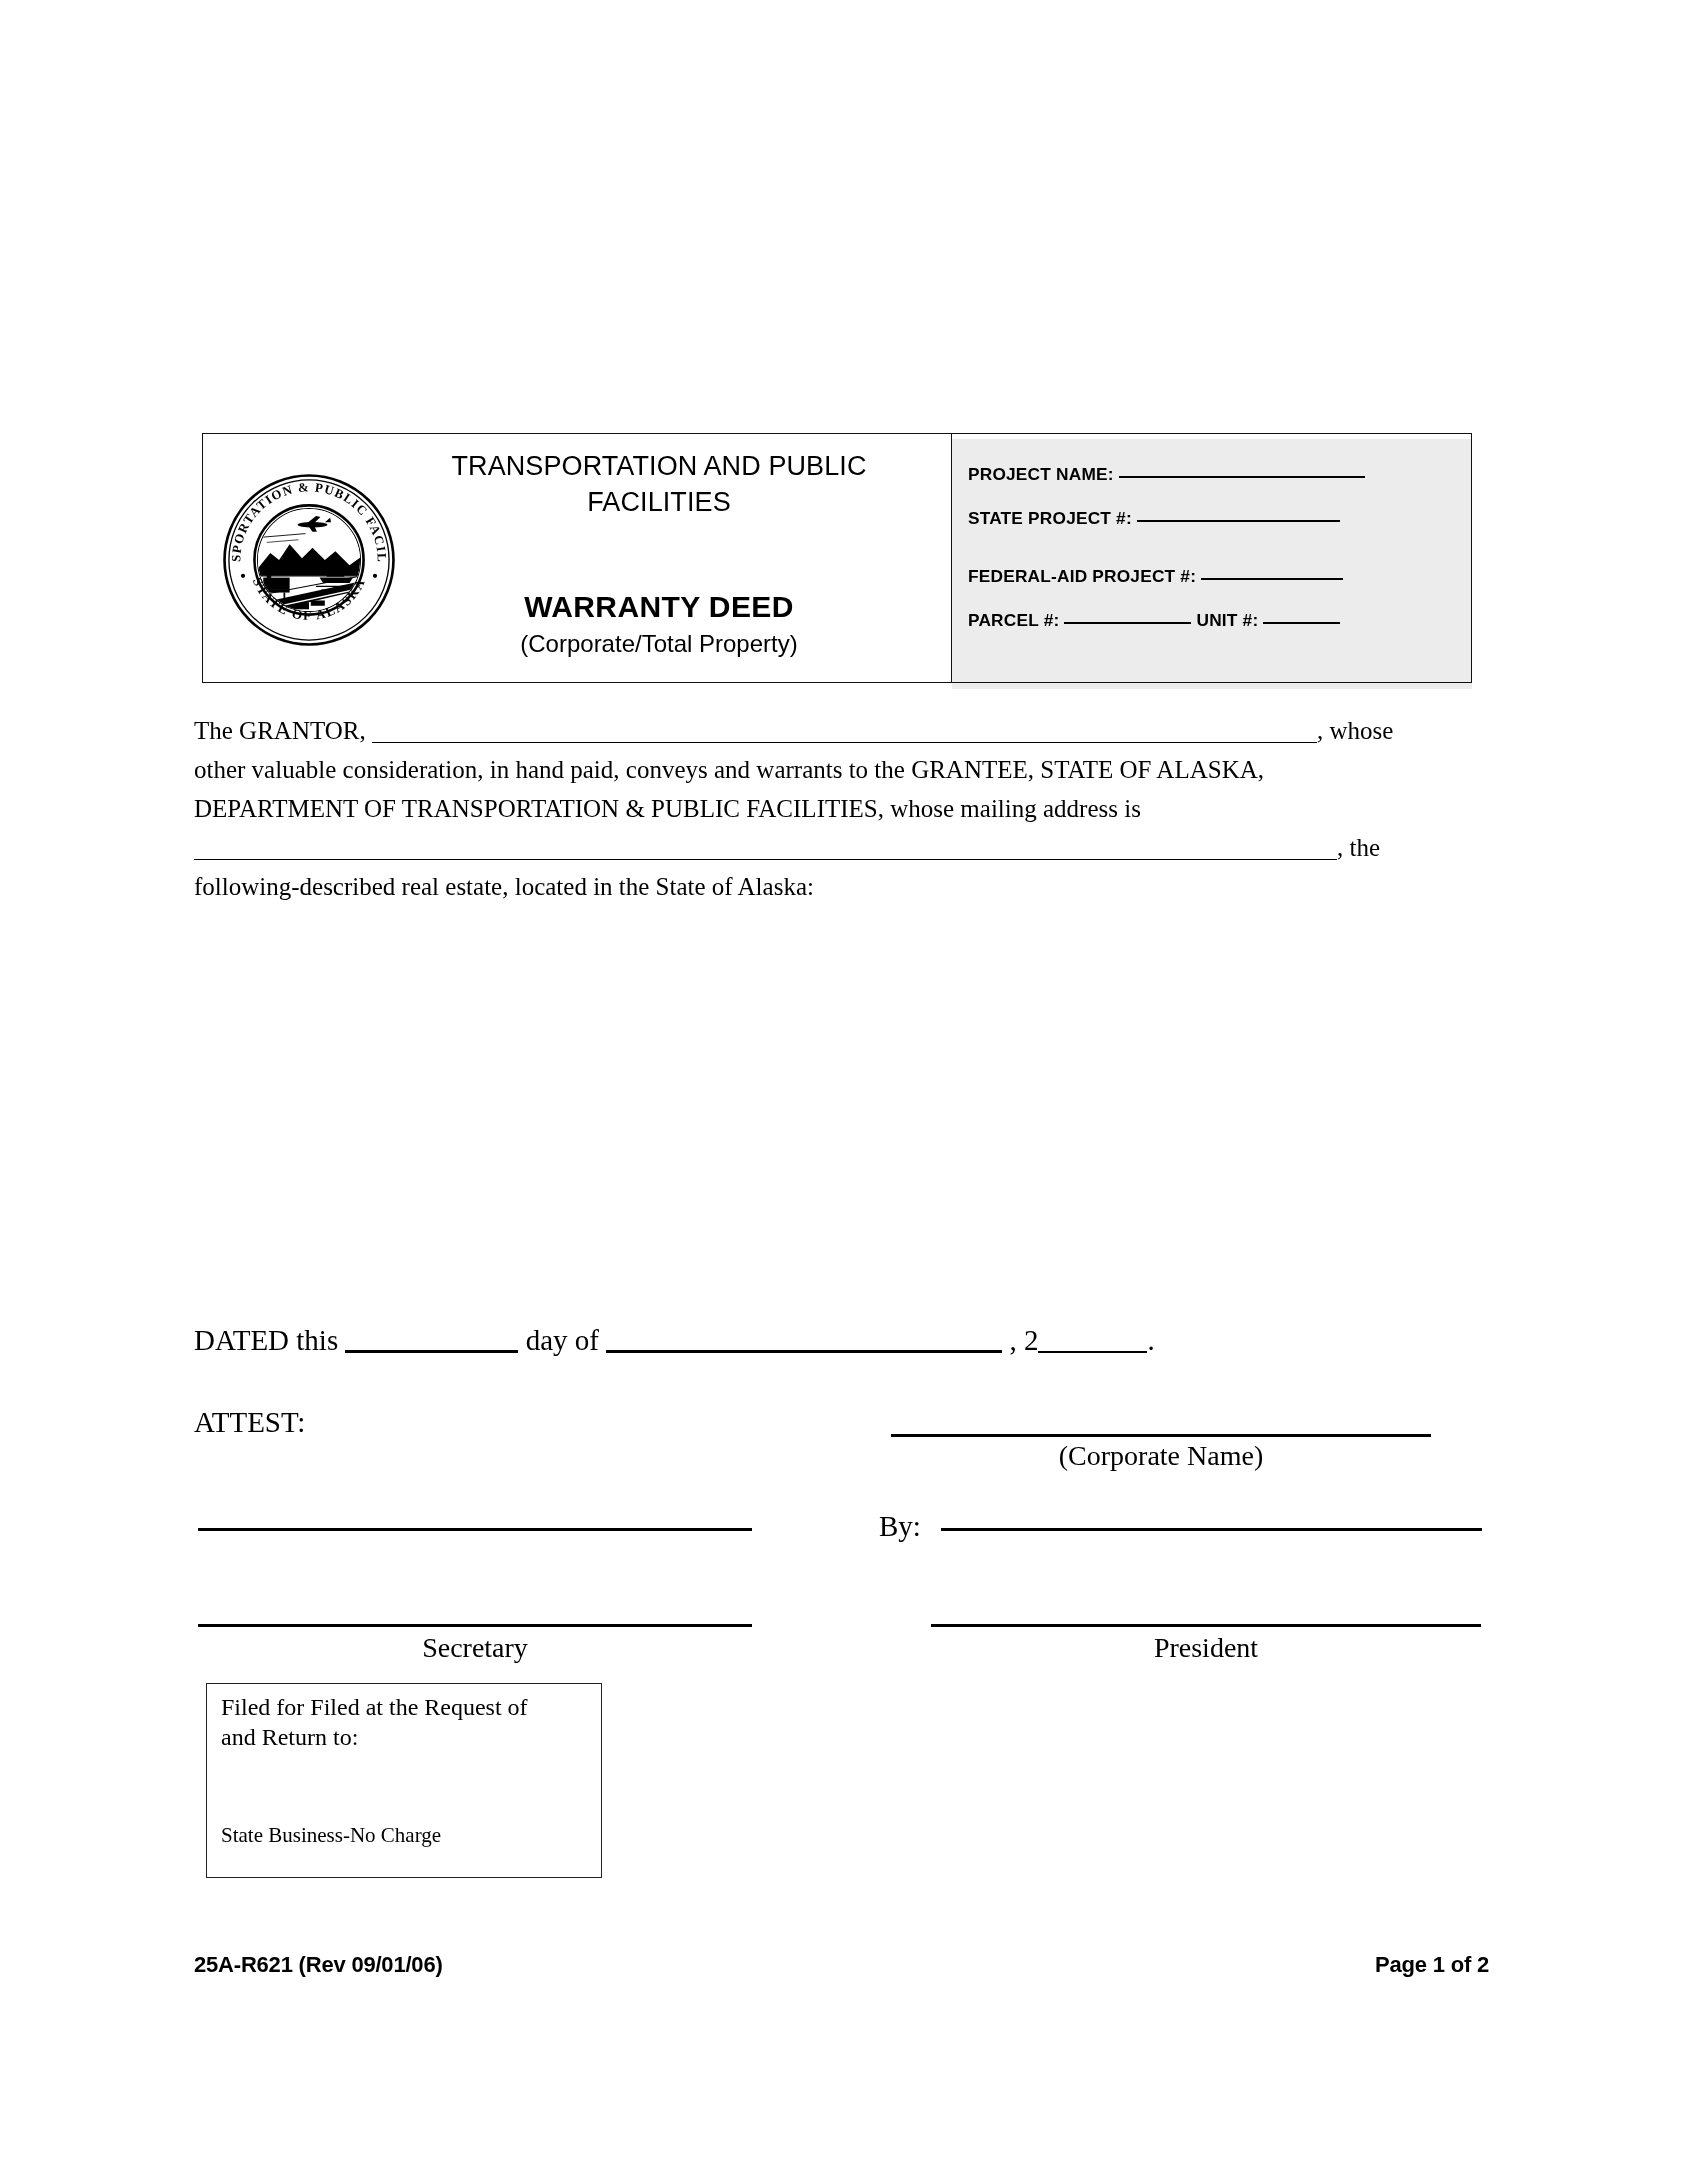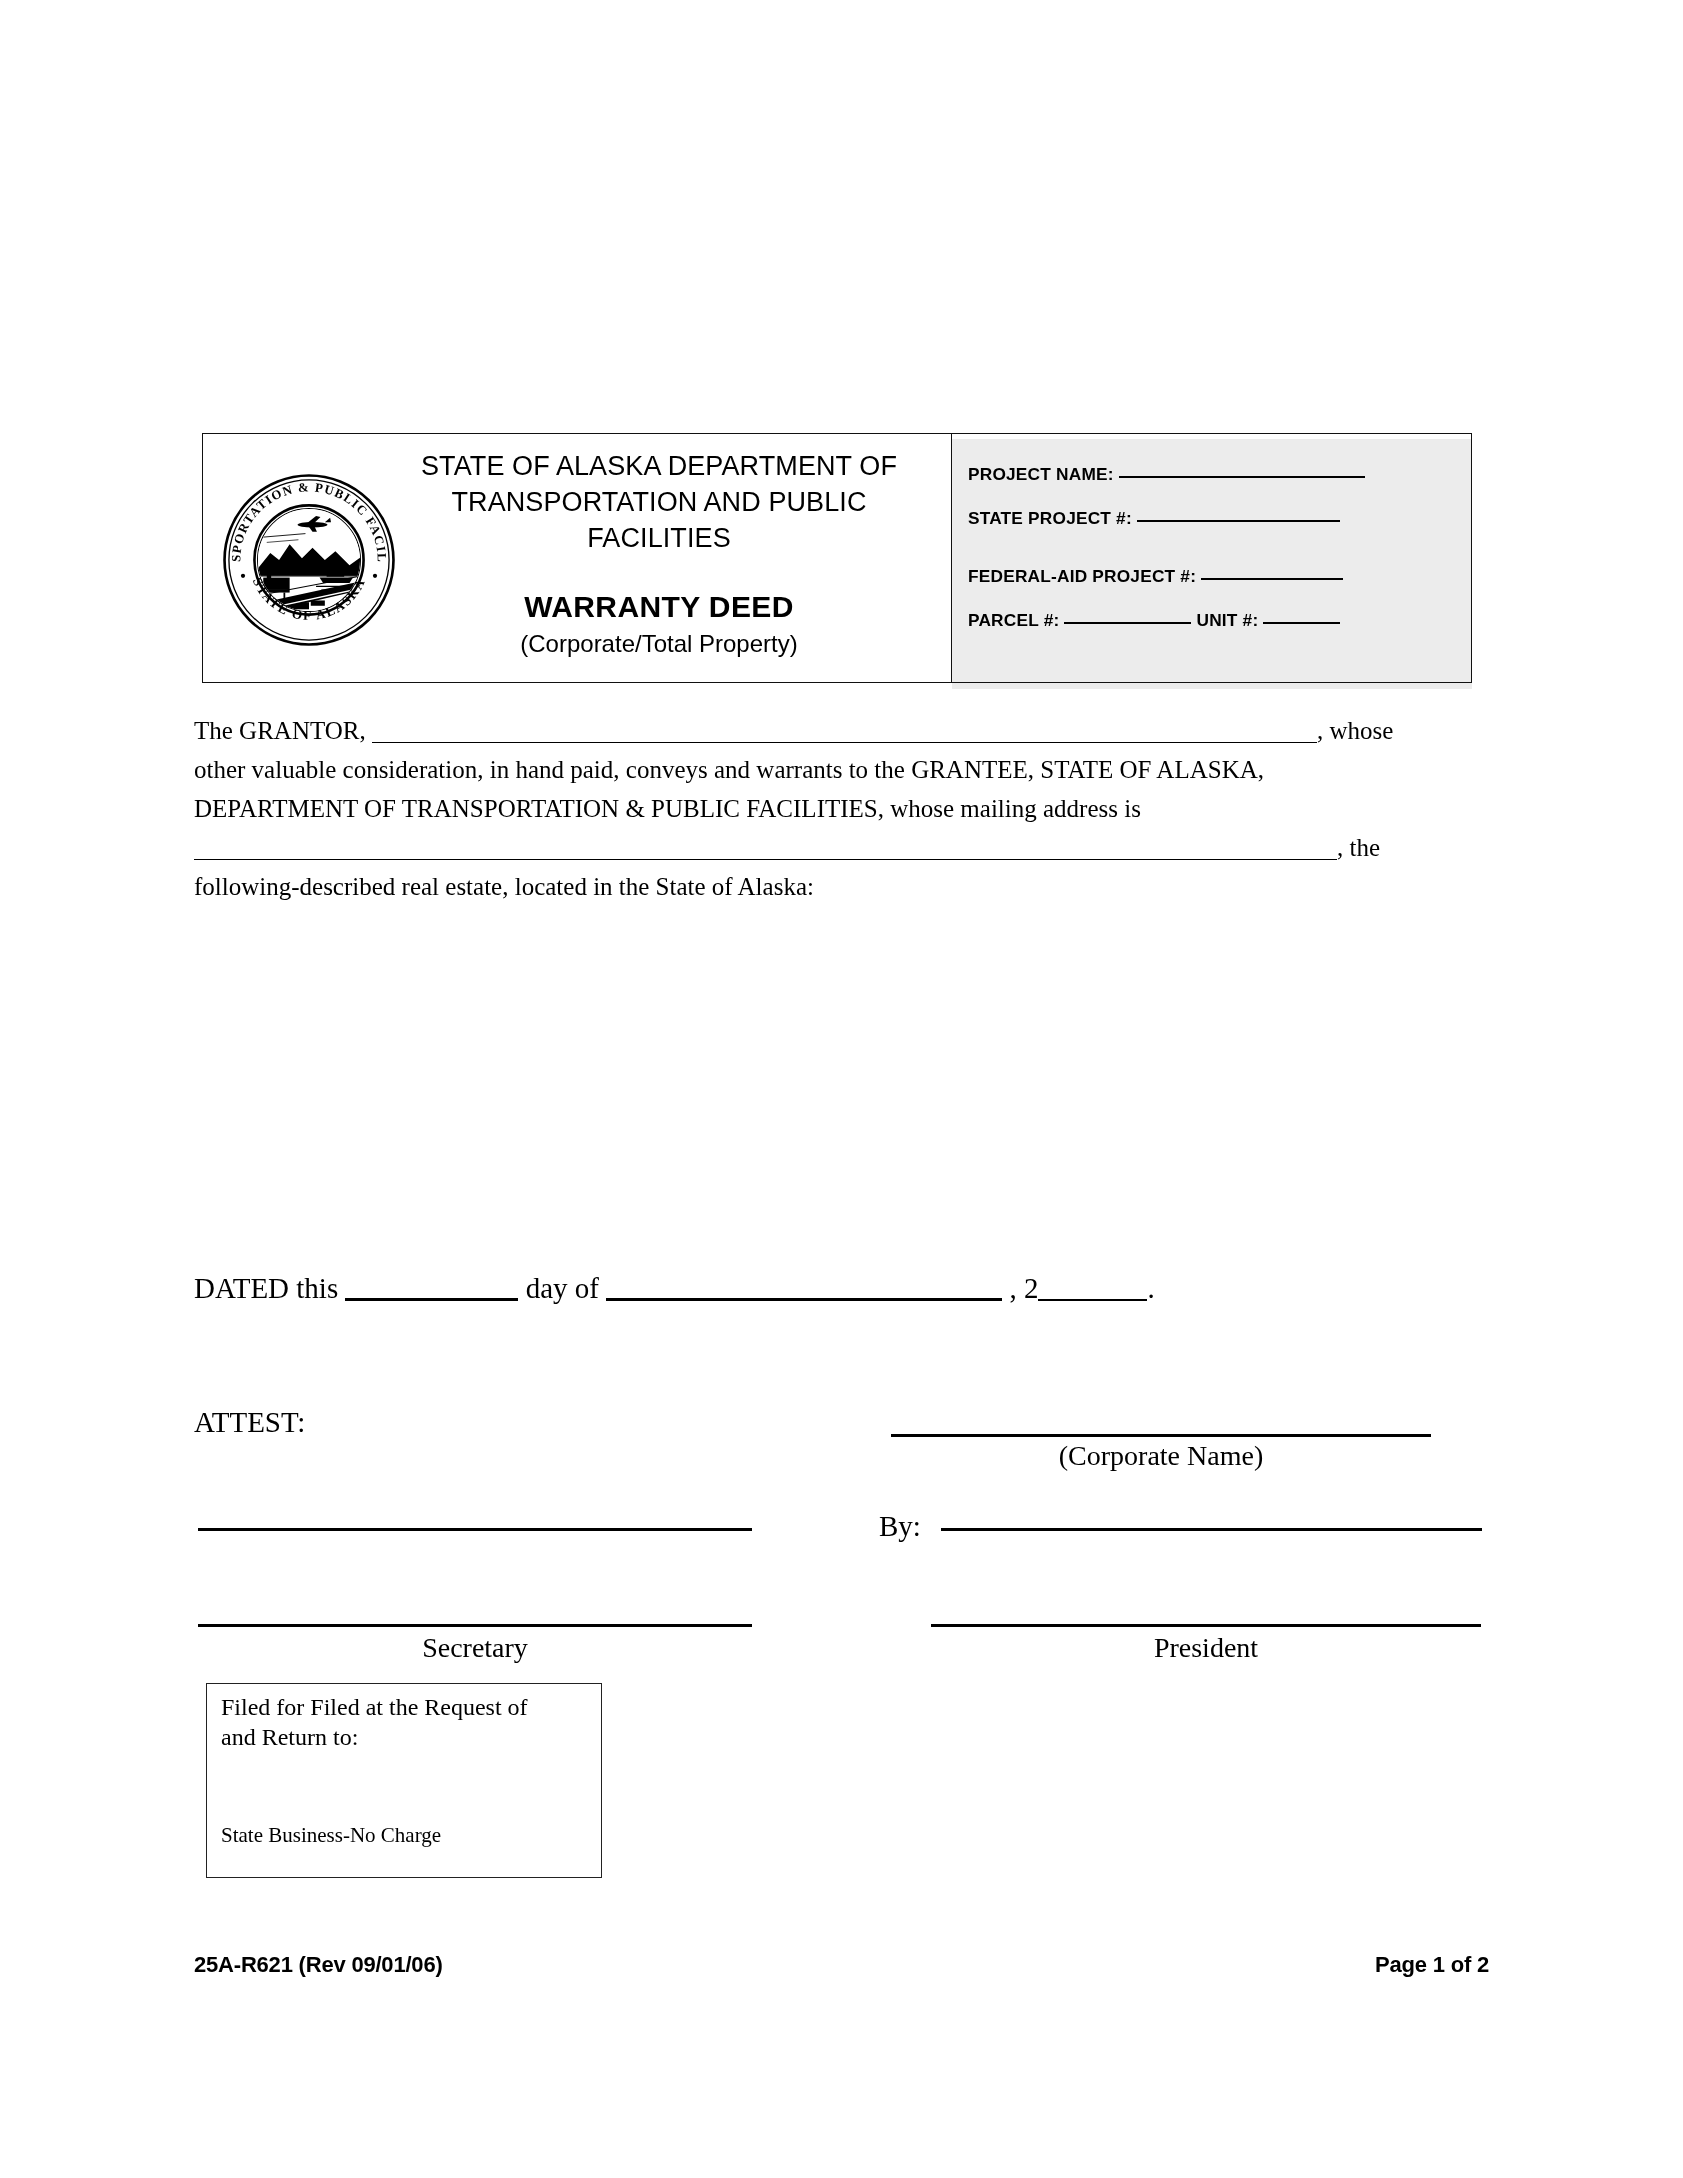--- a/index.html
+++ b/index.html
@@ -143,21 +143,21 @@
     height: 22px;
     vertical-align: -4px;
   }
 
   .bline { white-space: nowrap; }
 
   
   #dated-line {
     position: absolute;
     left: 194px;
-    top: 1272px;
+    top: 1324px;
     font-family: "Liberation Serif", "DejaVu Serif", serif;
     font-size: 29px;
     white-space: nowrap;
   }
   #dated-line .u2 {
     display: inline-block;
     border-bottom: 3px solid #000;
     height: 20px;
     vertical-align: -3px;
   }
@@ -328,21 +328,20 @@
           </text>
           <text font-family="Liberation Serif, DejaVu Serif, serif" font-size="15" font-weight="bold" letter-spacing="2" fill="#000">
             <textPath href="#arcBot" startOffset="50%" text-anchor="middle">STATE OF ALASKA</textPath>
           </text>
           <circle cx="25" cy="118" r="2.4" fill="#000"></circle>
           <circle cx="175" cy="118" r="2.4" fill="#000"></circle>
         </svg>
       </div>
 
       <div id="agency-title">
-        <div>STATE OF ALASKA DEPARTMENT OF</div>
         <div>TRANSPORTATION AND PUBLIC</div>
         <div>FACILITIES</div>
       </div>
 
       <div id="doc-title">WARRANTY DEED</div>
       <div id="doc-subtitle">(Corporate/Total Property)</div>
     </div>
 
     <div id="header-right-box">
 

